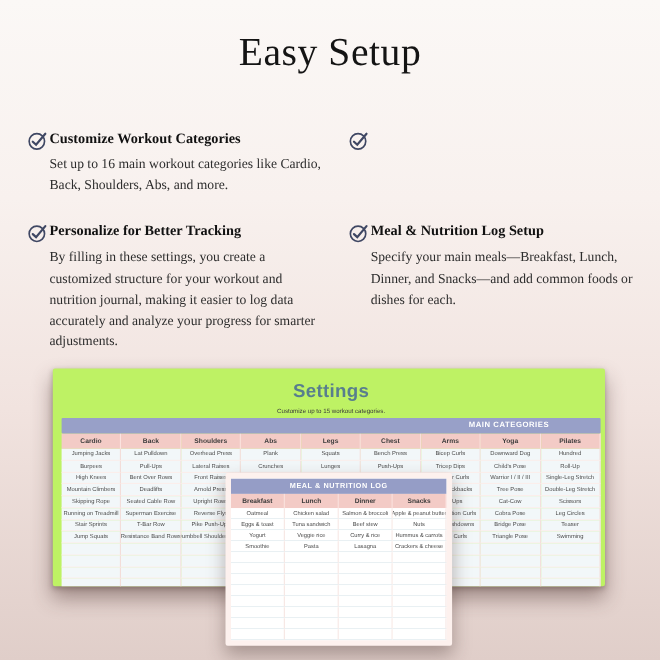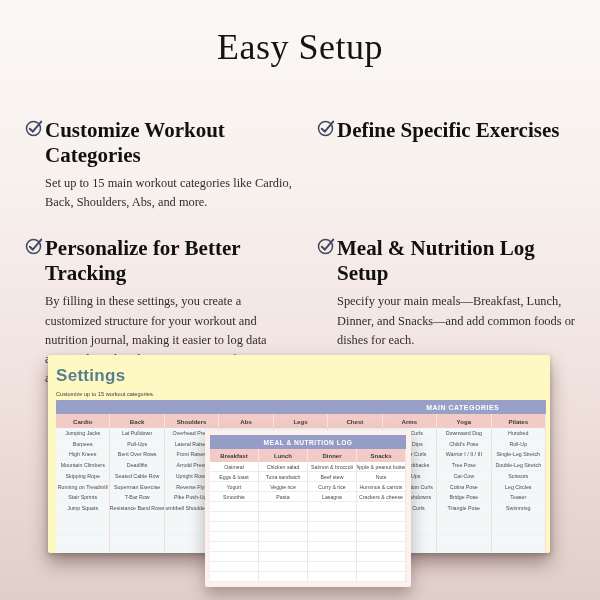--- a/index.html
+++ b/index.html
@@ -19,32 +19,32 @@
   .features {
     position:absolute; top:118px; left:25px; width:562px;
     display:grid; grid-template-columns:272px 1fr; column-gap:20px; row-gap:24px;
   }
   .feature { display:flex; align-items:flex-start; }
   .fi { flex:0 0 20px; margin-top:1px; }
   .fi svg { display:block; }
   .ftxt { flex:1; }
   .ftitle {
     font-family:"Liberation Serif","DejaVu Serif",serif;
-    font-weight:700; font-size:21px; color:#111;
+    font-weight:700; font-size:13px; color:#111;
   }
   .fbody {
     margin-top:6px; font-family:"Liberation Serif","DejaVu Serif",serif;
     font-size:12.4px; line-height:1.55; color:#2d2d2d;
   }
   
   .sheet {
-    position:absolute; left:48px; top:355px; width:502px; height:198px;
-    background:#fef9c3; border-radius:2px; z-index:1;
+    position:absolute; left:48px; top:335px; width:502px; height:198px;
+    background:#bef264; border-radius:2px; z-index:1;
     box-shadow:0 10px 18px rgba(70,45,42,0.45), 0 2px 5px rgba(70,45,42,0.28);
-    padding:7px 4px 0 8px; overflow:hidden;
+    padding:7px 4px 0 8px; overflow:hidden;text-align:center;
   }
   .sheet-title { font-size:17px; font-weight:700; color:#587e8e; letter-spacing:0.3px; padding-top:4px; }
   .sheet-sub   { font-size:5.6px; color:#3a3a3a; margin-top:5px; }
   .mc-bar {
     position:relative; margin-top:3px; height:14px; background:#98a0c8; border-radius:1px;
   }
   .mc-bar span {
     position:absolute; left:83%; top:50%; transform:translate(-50%,-50%);
     font-size:7px; font-weight:700; color:#ffffff; letter-spacing:0.5px; white-space:nowrap;
   }
@@ -90,32 +90,31 @@
 <div class="features">
   <div class="feature">
     <span class="fi">
       <svg width="19" height="18" viewBox="0 0 19 18" fill="none">
         <circle cx="8.5" cy="9.5" r="7" stroke="#3f4763" stroke-width="1.5"></circle>
         <path d="M4.8 9.8 L7.8 12.6 L16.2 2.6" stroke="#3f4763" stroke-width="2" fill="none" stroke-linecap="round"></path>
       </svg>
     </span>
     <div class="ftxt">
       <div class="ftitle">Customize Workout Categories</div>
-      <div class="fbody">Set up to 15 main workout categories like Cardio, Back, Shoulders, Abs, and more.</div>
+      <div class="fbody">Set up to 16 main workout categories like Cardio, Back, Shoulders, Abs, and more.</div>
     </div>
   </div>
   <div class="feature">
     <span class="fi">
       <svg width="19" height="18" viewBox="0 0 19 18" fill="none">
         <circle cx="8.5" cy="9.5" r="7" stroke="#3f4763" stroke-width="1.5"></circle>
         <path d="M4.8 9.8 L7.8 12.6 L16.2 2.6" stroke="#3f4763" stroke-width="2" fill="none" stroke-linecap="round"></path>
       </svg>
     </span>
     <div class="ftxt">
-      <div class="ftitle">Define Specific Exercises</div>
     </div>
   </div>
   <div class="feature">
     <span class="fi">
       <svg width="19" height="18" viewBox="0 0 19 18" fill="none">
         <circle cx="8.5" cy="9.5" r="7" stroke="#3f4763" stroke-width="1.5"></circle>
         <path d="M4.8 9.8 L7.8 12.6 L16.2 2.6" stroke="#3f4763" stroke-width="2" fill="none" stroke-linecap="round"></path>
       </svg>
     </span>
     <div class="ftxt">

